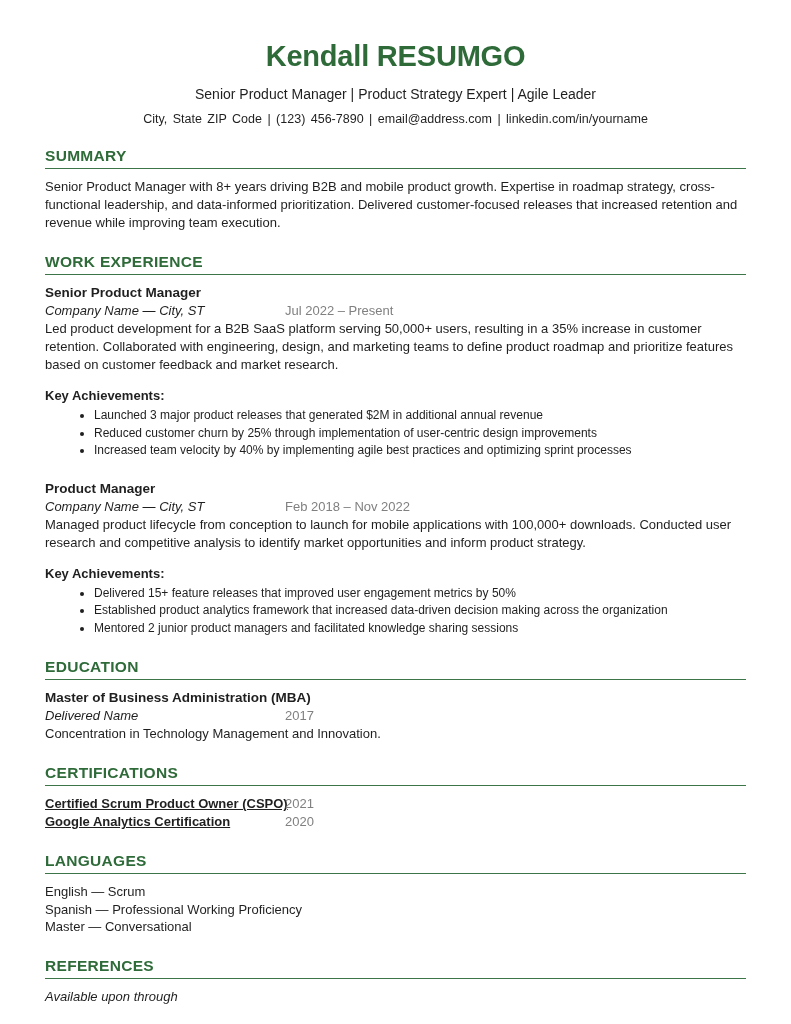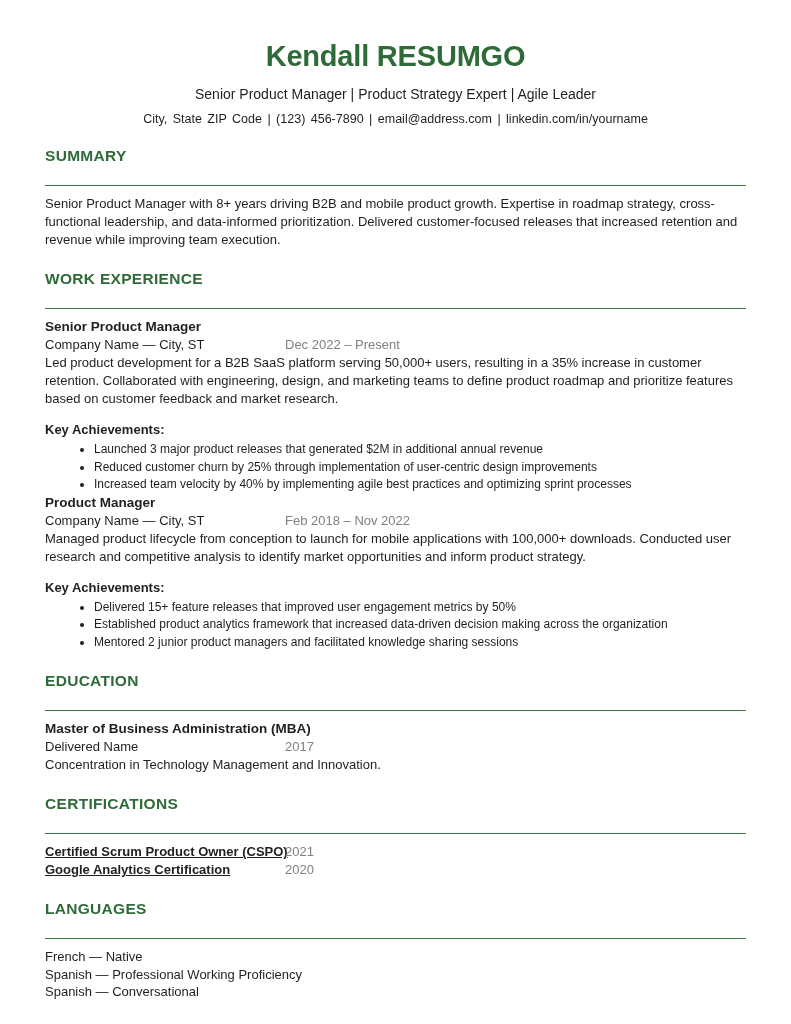--- a/index.html
+++ b/index.html
@@ -19,28 +19,28 @@
   .hdr{text-align:center;}
   .name{
     margin:0;color:var(--green);font-size:29px;font-weight:bold;
     line-height:1.15;letter-spacing:-0.2px;
   }
   .tagline{margin:13px 0 0;font-size:14px;color:var(--ink);}
   .contact{margin:10px 0 0;font-size:12.5px;color:var(--ink);word-spacing:2px;}
   
   .sec-h{
     color:var(--green);font-size:15.5px;font-weight:bold;letter-spacing:.3px;
-    margin:21px 0 9px;padding-bottom:20px;border-bottom:1.5px solid var(--green-line);
+    margin:21px 0 9px;padding-bottom:3px;border-bottom:1.5px solid var(--green-line);
   }
   .body-txt{margin:0;font-size:13px;line-height:18px;}
   
-  .job+.job{}
+  .job+.job{margin-top:20px;}
   .entry-title{margin:0;font-size:13.5px;font-weight:bold;line-height:18px;}
   .meta-row{position:relative;font-size:13px;line-height:18px;}
-  .meta-row .left-it{}
+  .meta-row .left-it{font-style:italic;}
   .meta-row .left-b{font-weight:bold;text-decoration:underline;}
   .meta-row .col2{position:absolute;left:240px;top:0;color:var(--gray);font-style:normal;font-weight:normal;}
   .ach-label{margin:13px 0 0;font-size:13px;font-weight:bold;line-height:18px;}
   ul.ach{margin:2px 0 0;padding-left:49px;list-style:disc;}
   ul.ach li{font-size:12px;line-height:17.5px;}
   .cert-rows .meta-row{line-height:18px;}
   .lang-line{margin:0;font-size:13px;line-height:17.5px;}
   .refs{margin:0;font-size:13px;line-height:18px;font-style:italic;}
 </style>
 </head>
@@ -59,21 +59,21 @@
     <p class="body-txt">Senior Product Manager with 8+ years driving B2B and mobile product growth. Expertise in roadmap strategy, cross-functional leadership, and data-informed prioritization. Delivered customer-focused releases that increased retention and revenue while improving team execution.</p>
   </section>
 
   <section>
     <h2 class="sec-h">WORK EXPERIENCE</h2>
 
     <div class="job">
       <h3 class="entry-title">Senior Product Manager</h3>
       <div class="meta-row">
         <span class="left-it">Company Name — City, ST</span>
-        <span class="col2">Dec 2022 – Present</span>
+        <span class="col2">Jul 2022 – Present</span>
       </div>
       <p class="body-txt">Led product development for a B2B SaaS platform serving 50,000+ users, resulting in a 35% increase in customer retention. Collaborated with engineering, design, and marketing teams to define product roadmap and prioritize features based on customer feedback and market research.</p>
       <p class="ach-label">Key Achievements:</p>
       <ul class="ach">
         <li>Launched 3 major product releases that generated $2M in additional annual revenue</li>
         <li>Reduced customer churn by 25% through implementation of user-centric design improvements</li>
         <li>Increased team velocity by 40% by implementing agile best practices and optimizing sprint processes</li>
       </ul>
     </div>
 
@@ -110,23 +110,23 @@
       <span class="col2">2021</span>
     </div>
     <div class="meta-row">
       <span class="left-b">Google Analytics Certification</span>
       <span class="col2">2020</span>
     </div>
   </section>
 
   <section>
     <h2 class="sec-h">LANGUAGES</h2>
-    <p class="lang-line">French — Native</p>
+    <p class="lang-line">English — Scrum</p>
     <p class="lang-line">Spanish — Professional Working Proficiency</p>
-    <p class="lang-line">Spanish — Conversational</p>
+    <p class="lang-line">Master — Conversational</p>
   </section>
 
   <section>
     <h2 class="sec-h">REFERENCES</h2>
     <p class="refs">Available upon through</p>
   </section>
 
 </div>
 
 </body></html>

